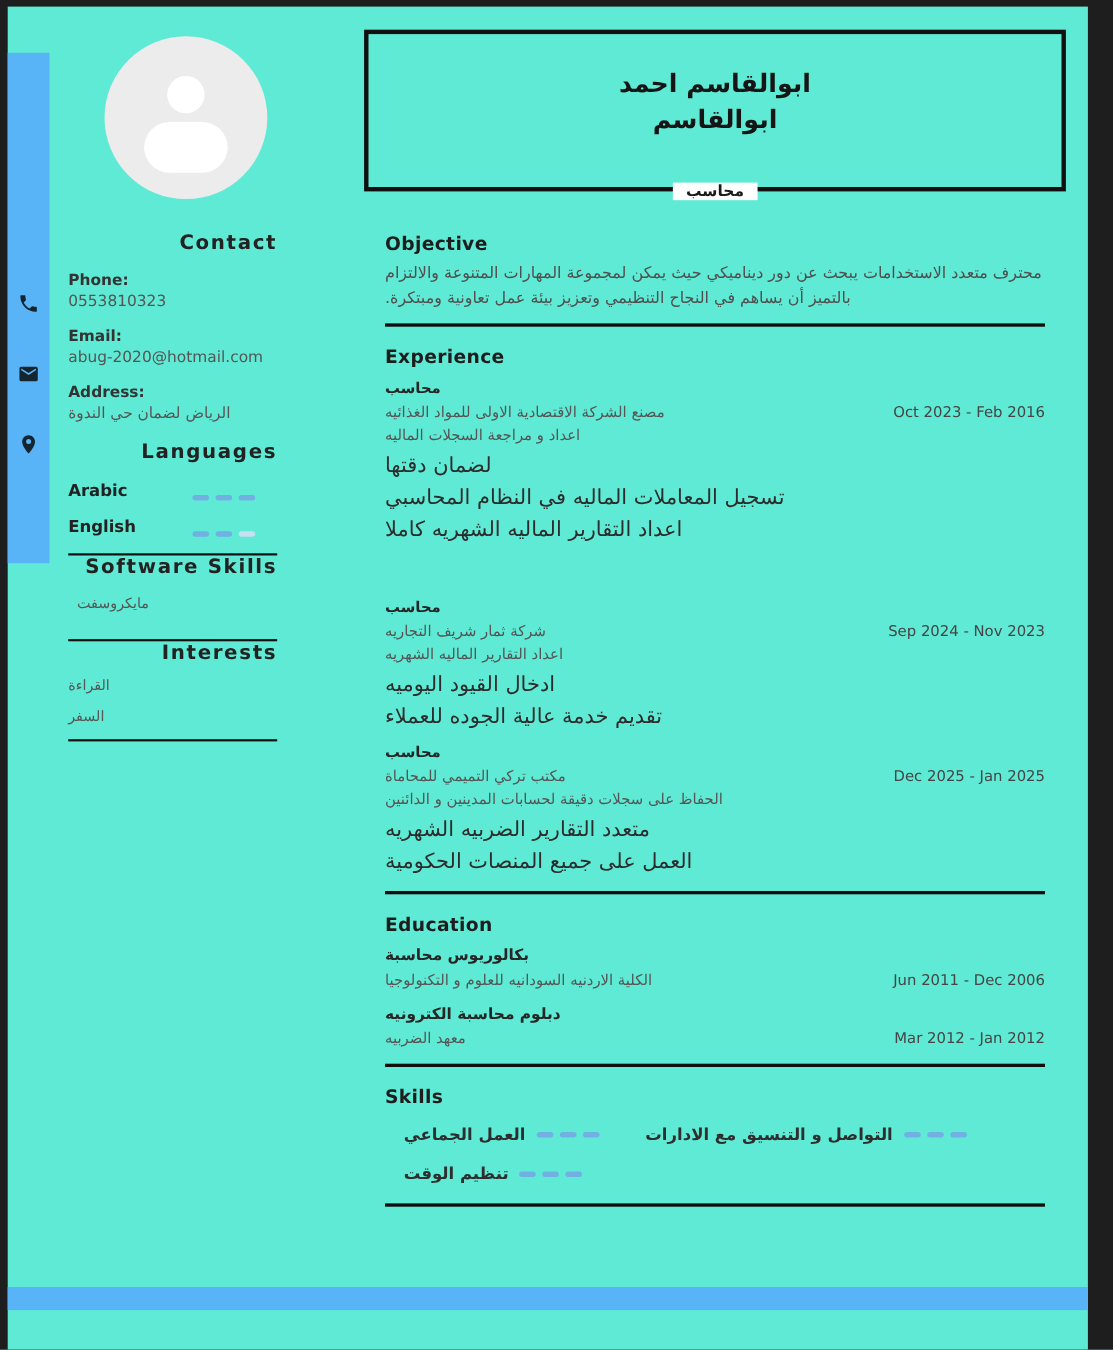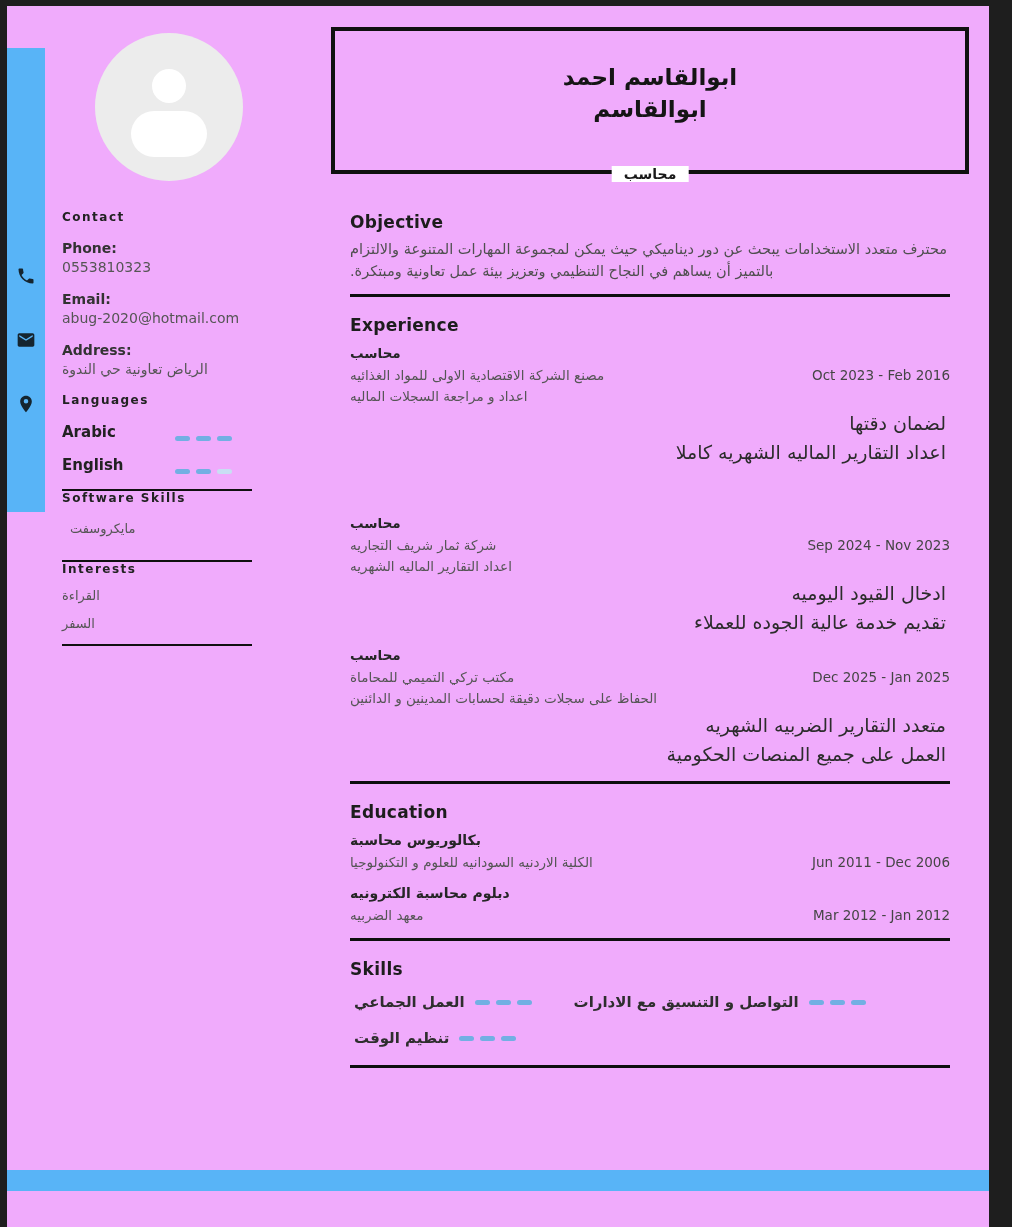--- a/index.html
+++ b/index.html
@@ -2,21 +2,21 @@
 <html style="--accent: #58b4f7; --dash: #72afe3; --dash-light: #c8def3; --frame: #1e1e1e;"><head>
 <meta charset="utf-8">
 <style>
   html,body{margin:0;padding:0;}
   body{
     width:1012px;height:1227px;position:relative;
     background:var(--frame,#1e1e1e);
     font-family:"DejaVu Sans","Liberation Sans",sans-serif;
     overflow:hidden;
   }
-  .page{position:absolute;left:7px;top:6px;width:982px;height:1221px;background:#f0abfc;}
+  .page{position:absolute;left:7px;top:6px;width:982px;height:1221px;background:#5eead4;}
 
   
   .blue-rail{position:absolute;left:0;top:42px;width:38px;height:464px;background:var(--accent,#58b4f7);}
   .rail-icon{position:absolute;left:9px;width:20px;height:20px;}
   .rail-icon svg{width:20px;height:20px;fill:#15252f;}
   .rail-icon.phone{top:218px;}
   .rail-icon.mail{top:282px;}
   .rail-icon.pin{top:346px;}
 
   
@@ -24,21 +24,21 @@
   .avatar .head{position:absolute;left:57px;top:36px;width:34px;height:34px;border-radius:50%;background:#ffffff;}
   .avatar .body{position:absolute;left:36px;top:78px;width:76px;height:46px;border-radius:24px;background:#ffffff;}
 
   
   .header-box{position:absolute;left:324px;top:21px;width:630px;height:139px;border:4px solid #101010;}
   .header-name{margin-top:30px;text-align:center;font-size:23px;line-height:32px;font-weight:bold;color:#151515;direction:rtl;}
   .header-title{position:absolute;bottom:-12px;left:50%;transform:translateX(-50%);background:#ffffff;padding:0 12px;font-size:14px;font-weight:bold;color:#1a1a1a;white-space:nowrap;}
 
   
   .sidebar{position:absolute;left:55px;top:204px;width:190px;}
-  .side-heading{font-size:12px;font-weight:bold;letter-spacing:1.5px;color:#222;margin:0 0 16px;}
+  .side-heading{font-size:18px;font-weight:bold;letter-spacing:1.5px;color:#222;margin:0 0 16px;text-align:right;}
   .contact-field{margin-bottom:16px;}
   .contact-label{font-size:14px;font-weight:bold;color:#333;margin-bottom:3px;}
   .contact-value{font-size:14px;color:#555;direction:rtl;text-align:left;}
   .lang-row{display:flex;align-items:flex-end;margin-bottom:15px;}
   .lang-name{font-size:15px;font-weight:bold;color:#222;width:113px;}
   .dashes{display:flex;gap:6px;align-items:center;}
   .dash{width:15px;height:5px;border-radius:3px;background:var(--dash,#72afe3);display:inline-block;}
   .dash.light{background:var(--dash-light,#c8def3);}
   .side-divider{height:2px;background:#101010;margin:6px 0 0;}
   .mt20{}
@@ -51,24 +51,24 @@
   .rule{height:3px;background:#0e0e0e;margin:12px 0 0;}
   .objective-text{margin:0;direction:rtl;text-align:left;font-size:14.5px;line-height:22px;color:#4f4f4f;}
   .section{margin-top:18px;}
   .job{margin-bottom:10px;}
   .job.gap-large{margin-bottom:48px;}
   .job-title{font-size:13.5px;font-weight:bold;color:#262626;direction:rtl;text-align:left;margin:0 0 6px;}
   .meta-row{display:flex;justify-content:space-between;align-items:flex-start;font-size:13.5px;color:#555;margin:0 0 5px;}
   .meta-row .rtl{direction:rtl;text-align:left;}
   .dates{color:#454545;white-space:nowrap;}
   .job-summary{font-size:13.5px;color:#555;direction:rtl;text-align:left;margin:0 0 5px;}
-  .job-highlight{font-size:19px;line-height:29px;color:#2c2c2c;direction:rtl;text-align:right;margin:0;padding-right:4px;}
+  .job-highlight{font-size:19px;line-height:29px;color:#2c2c2c;direction:rtl;text-align:left;margin:0;padding-right:4px;}
   .edu-entry{margin-bottom:15px;}
   .edu-degree{font-size:14px;font-weight:bold;color:#262626;direction:rtl;text-align:left;margin:0 0 6px;}
-  .skills-row{display:flex;gap:42px;margin:14px 4px 18px;align-items:flex-start;}
+  .skills-row{display:flex;gap:42px;margin:14px 17px 18px;align-items:flex-start;}
   .skill{display:flex;align-items:center;gap:10px;}
   .skill-label{font-size:15px;font-weight:600;color:#2e2e2e;direction:rtl;}
 
   
   .bottom-bar{position:absolute;left:0;top:1164px;width:982px;height:21px;background:var(--accent,#58b4f7);}
 </style>
 </head>
 <body>
 
 <div class="page">
@@ -110,21 +110,21 @@
     <div class="contact-field">
       <div class="contact-label">Phone:</div>
       <div class="contact-value" style="direction:ltr">0553810323</div>
     </div>
     <div class="contact-field">
       <div class="contact-label">Email:</div>
       <div class="contact-value" style="direction:ltr">abug-2020@hotmail.com</div>
     </div>
     <div class="contact-field">
       <div class="contact-label">Address:</div>
-      <div class="contact-value">الرياض تعاونية حي الندوة</div>
+      <div class="contact-value">الرياض لضمان حي الندوة</div>
     </div>
 
     <h2 class="side-heading mt20">Languages</h2>
     <div class="lang-row">
       <span class="lang-name">Arabic</span>
       <span class="dashes">
           <span class="dash"></span>
           <span class="dash"></span>
           <span class="dash"></span>
         </span>
@@ -159,20 +159,21 @@
       <h2 class="main-heading" style="margin-bottom:10px">Experience</h2>
 
       <div class="job gap-large">
         <p class="job-title">محاسب</p>
         <div class="meta-row">
           <span class="rtl">مصنع الشركة الاقتصادية الاولى للمواد الغذائيه</span>
           <span class="dates">Oct 2023 - Feb 2016</span>
         </div>
         <p class="job-summary">اعداد و مراجعة السجلات الماليه</p>
         <p class="job-highlight">لضمان دقتها</p>
+        <p class="job-highlight">تسجيل المعاملات الماليه في النظام المحاسبي</p>
         <p class="job-highlight">اعداد التقارير الماليه الشهريه كاملا</p>
       </div>
 
       <div class="job">
         <p class="job-title">محاسب</p>
         <div class="meta-row">
           <span class="rtl">شركة ثمار شريف التجاريه</span>
           <span class="dates">Sep 2024 - Nov 2023</span>
         </div>
         <p class="job-summary">اعداد التقارير الماليه الشهريه</p>

